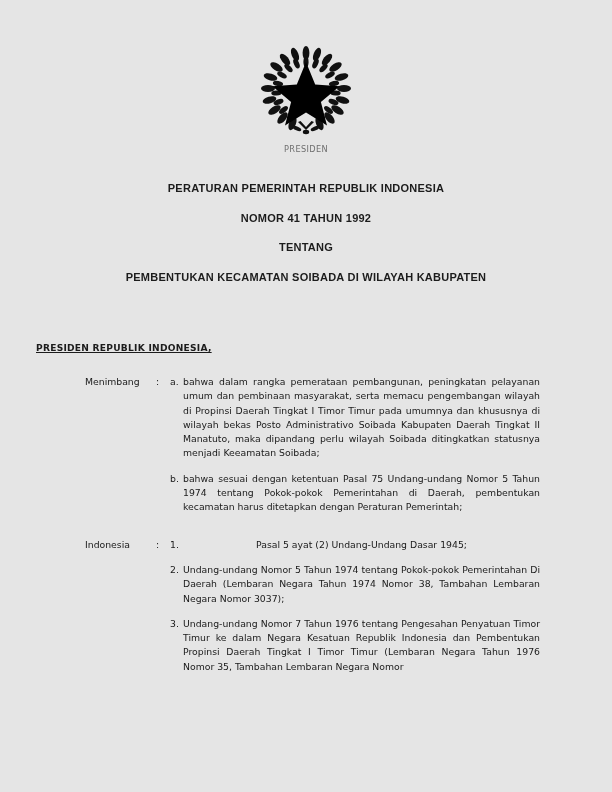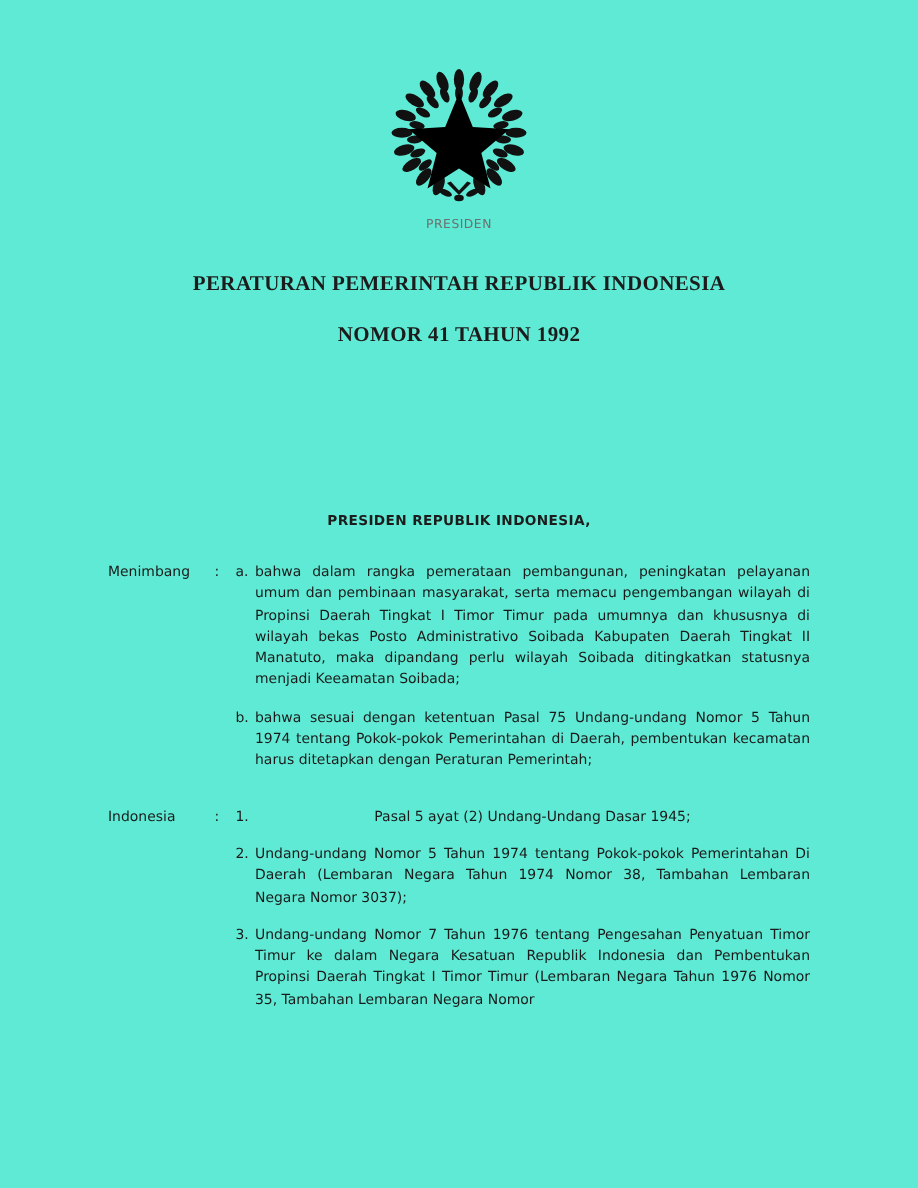--- a/index.html
+++ b/index.html
@@ -8,21 +8,21 @@
     background: #ffffff;
   }
   body {
     font-family: "DejaVu Sans", sans-serif;
     color: #1a1a1a;
   }
   .page {
     position: relative;
     width: 612px;
     height: 792px;
-    background: #5eead4;
+    background: #e5e5e5;
     overflow: hidden;
     box-sizing: border-box;
   }
 
   
   .emblem-block {
     position: absolute;
     top: 44px;
     left: 0;
     width: 612px;
@@ -46,42 +46,42 @@
 
   
   .title-block {
     position: absolute;
     top: 182px;
     left: 36px;
     width: 540px;
     text-align: center;
   }
   .title-line {
-    font-family: Liberation Serif, serif;
+    font-family: Liberation Sans, sans-serif;
     font-weight: bold;
-    font-size: 14px;
+    font-size: 11px;
     letter-spacing: 0.25px;
     color: #1c1c1c;
     margin-bottom: 17.5px;
     white-space: nowrap;
   }
   .title-line:last-child { margin-bottom: 0; }
 
   
   .presiden-heading {
     position: absolute;
     top: 343px;
     left: 36px;
     width: 540px;
-    text-align: center;
     font-family: "DejaVu Sans", sans-serif;
     font-weight: bold;
     font-size: 9.1px;
     letter-spacing: 0.25px;
     color: #1c1c1c;
+    text-decoration: underline;
   }
 
   
   .clauses {
     position: absolute;
     top: 375px;
     left: 0;
     width: 612px;
   }
   .clause-section {
@@ -89,20 +89,21 @@
     width: 612px;
   }
   .section-gap {
     height: 23px;
   }
   .clause-row {
     position: relative;
     padding-left: 72px;
     padding-right: 72px;
     box-sizing: border-box;
+    margin-left: 13px;
   }
   .clause-label {
     position: absolute;
     left: 72px;
     top: 0;
     width: 66px;
     font-size: 9.3px;
     line-height: 14.3px;
     color: #1a1a1a;
   }
@@ -209,20 +210,22 @@
       </g>
     </svg>
     <div class="emblem-caption">
       <div>PRESIDEN</div>
     </div>
   </div>
 
   <div class="title-block">
     <div class="title-line">PERATURAN PEMERINTAH REPUBLIK INDONESIA</div>
     <div class="title-line">NOMOR 41 TAHUN 1992</div>
+    <div class="title-line">TENTANG</div>
+    <div class="title-line">PEMBENTUKAN KECAMATAN SOIBADA DI WILAYAH KABUPATEN</div>
   </div>
 
   <div class="presiden-heading">PRESIDEN REPUBLIK INDONESIA,</div>
 
   <div class="clauses">
 
     <div class="clause-section">
       <div class="clause-row">
         <div class="clause-label">Menimbang</div>
         <div class="clause-colon">:</div>

